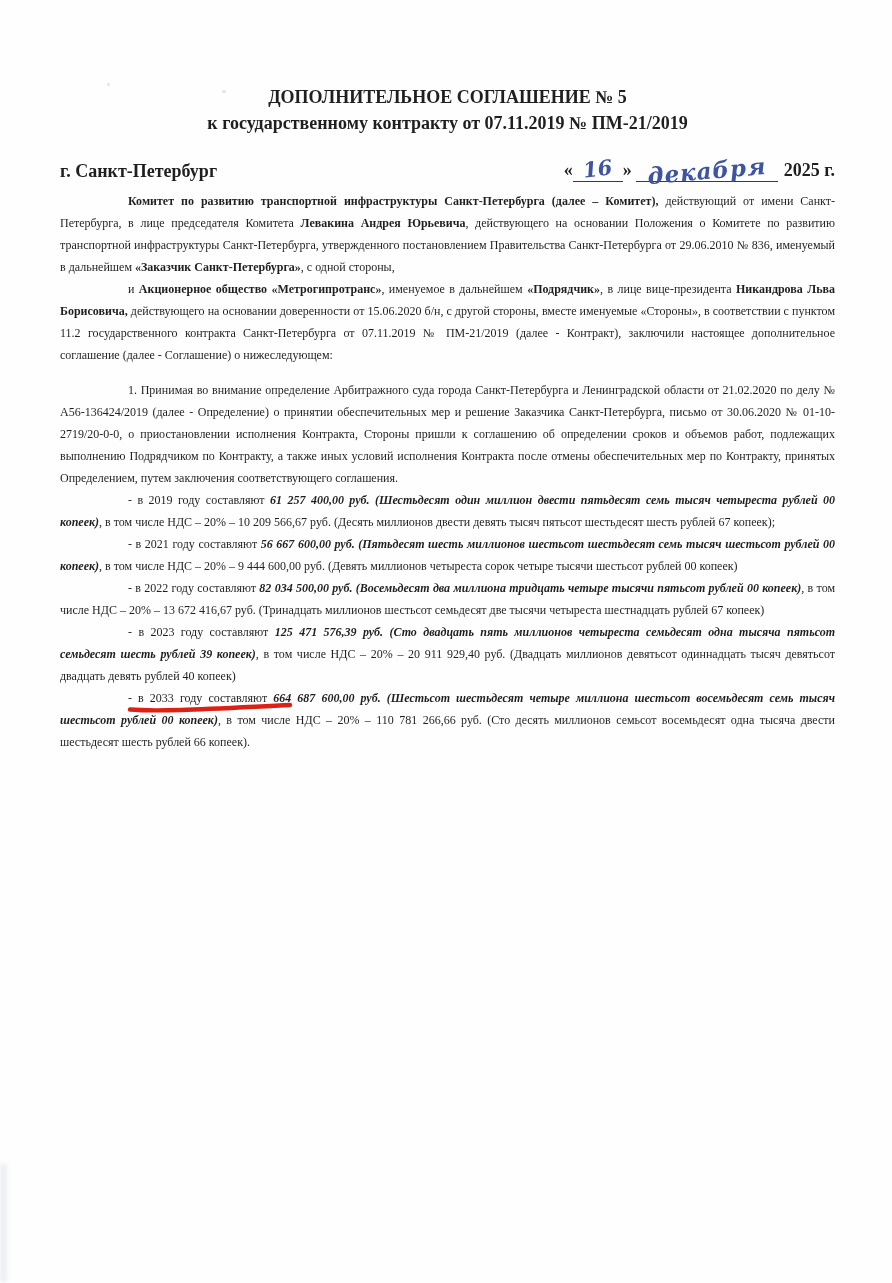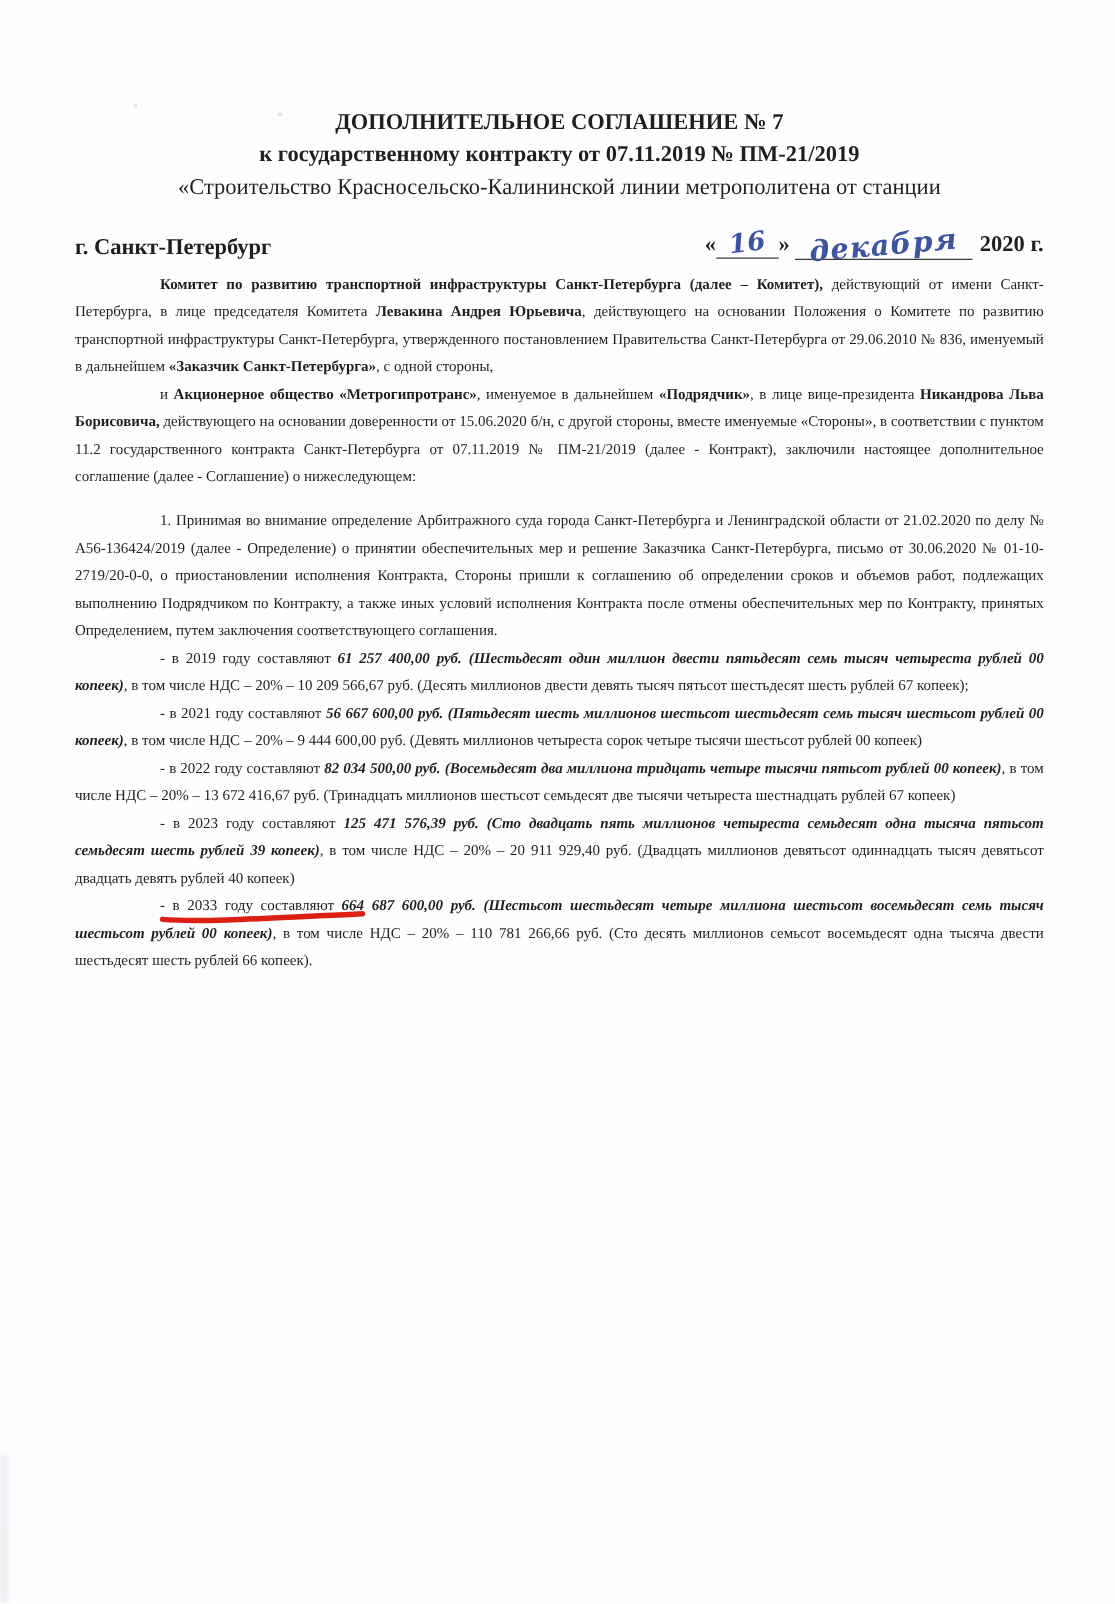--- a/index.html
+++ b/index.html
@@ -50,29 +50,28 @@
     background:#8fa0bc;opacity:0.16;border-radius:4px;filter:blur(2px);
   }
   .speck{position:absolute;background:#c9c9c9;opacity:.5;border-radius:50%;}
 </style>
 </head>
 <body>
 
 <div class="page">
 
   <div class="title-block">
-    <div class="b">ДОПОЛНИТЕЛЬНОЕ СОГЛАШЕНИЕ № 7</div>
+    <div class="b">ДОПОЛНИТЕЛЬНОЕ СОГЛАШЕНИЕ № 5</div>
     <div class="b">к государственному контракту от 07.11.2019 № ПМ-21/2019</div>
-    <div>«Строительство Красносельско-Калининской линии метрополитена от станции</div>
   </div>
 
   <div class="dateline">
     <div class="b">г. Санкт-Петербург</div>
     <div class="date-fill">
-      <span class="b">«</span><span class="slot day-slot"><span class="hand day" style="color: rgb(61, 85, 161);">16</span></span><span class="b">»</span><span class="slot month-slot"><span class="hand month" style="color: rgb(61, 85, 161);">декабря</span></span><span class="b">2020 г.</span>
+      <span class="b">«</span><span class="slot day-slot"><span class="hand day" style="color: rgb(61, 85, 161);">16</span></span><span class="b">»</span><span class="slot month-slot"><span class="hand month" style="color: rgb(61, 85, 161);">декабря</span></span><span class="b">2025 г.</span>
     </div>
   </div>
 
   <div class="body-text">
     <p class="doc"><span class="b">Комитет по развитию транспортной инфраструктуры Санкт-Петербурга (далее – Комитет), </span><span>действующий от имени Санкт-Петербурга, в лице председателя Комитета </span><span class="b">Левакина Андрея Юрьевича</span><span>, действующего на основании Положения о Комитете по развитию транспортной инфраструктуры Санкт-Петербурга, утвержденного постановлением Правительства Санкт-Петербурга от 29.06.2010 № 836, именуемый в дальнейшем </span><span class="b">«Заказчик Санкт-Петербурга»</span><span>, с одной стороны,</span></p>
 
     <p class="doc"><span>и </span><span class="b">Акционерное общество «Метрогипротранс»</span><span>, именуемое в дальнейшем </span><span class="b">«Подрядчик»</span><span>, в лице вице-президента </span><span class="b">Никандрова Льва Борисовича,</span><span> действующего на основании доверенности от 15.06.2020 б/н, с другой стороны, вместе именуемые «Стороны», в соответствии с пунктом 11.2 государственного контракта Санкт-Петербурга от 07.11.2019 № ПМ-21/2019 (далее - Контракт), заключили настоящее дополнительное соглашение (далее - Соглашение) о нижеследующем:</span></p>
 
     <p class="doc gap"><span>1. Принимая во внимание определение Арбитражного суда города Санкт-Петербурга и Ленинградской области от 21.02.2020 по делу № А56-136424/2019 (далее - Определение) о принятии обеспечительных мер и решение Заказчика Санкт-Петербурга, письмо от 30.06.2020 № 01-10-2719/20-0-0, о приостановлении исполнения Контракта, Стороны пришли к соглашению об определении сроков и объемов работ, подлежащих выполнению Подрядчиком по Контракту, а также иных условий исполнения Контракта после отмены обеспечительных мер по Контракту, принятых Определением, путем заключения соответствующего соглашения.</span></p>
 

